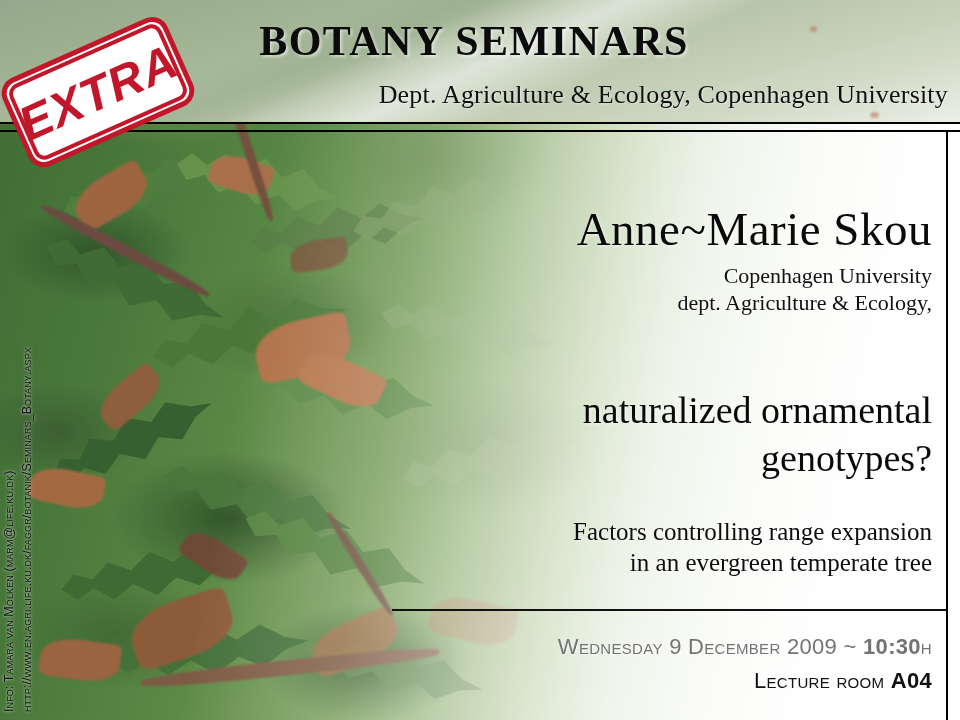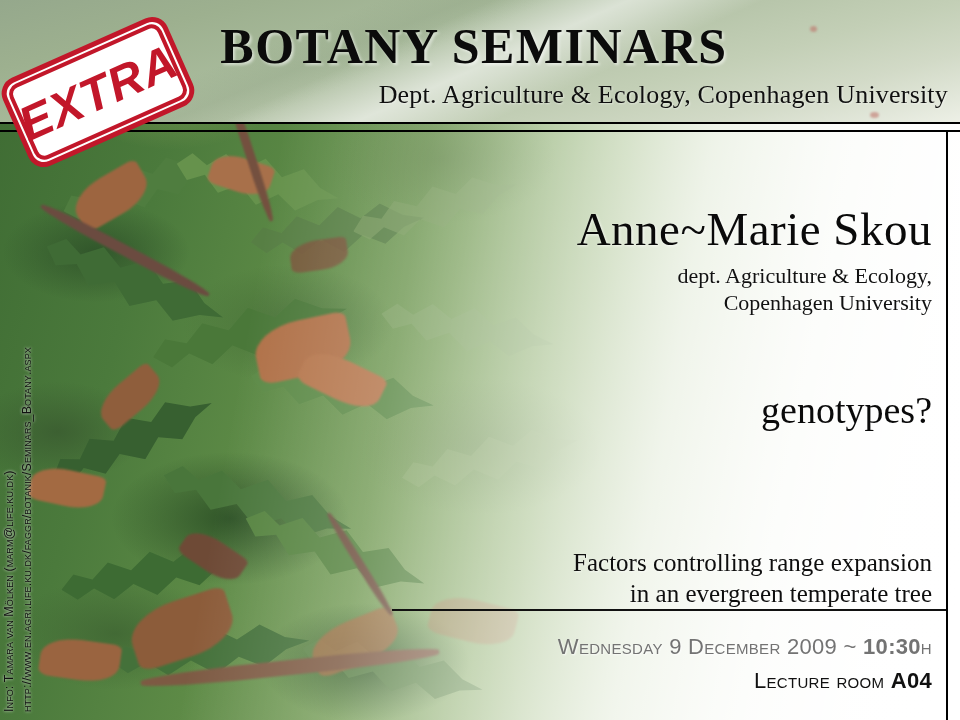--- a/index.html
+++ b/index.html
@@ -36,21 +36,21 @@
   
   .header{position:absolute;left:0;top:0;width:960px;height:122px;overflow:hidden;
     background:linear-gradient(165deg,#95a88c 0%,#9db08f 18%,#a9bb9c 38%,#b8c6ab 55%,#c3cfb6 68%,#d2dac7 82%,#e2e7da 93%,#edf0e6 100%);}
   .header-veins{position:absolute;inset:0;
     background:
       linear-gradient(-24deg, rgba(255,255,255,0) 38%, rgba(255,255,255,.42) 46%, rgba(255,255,255,.55) 49%, rgba(255,255,255,.35) 53%, rgba(255,255,255,0) 60%),
       linear-gradient(-22deg, rgba(120,140,110,0) 56%, rgba(120,140,110,.18) 63%, rgba(120,140,110,0) 70%);}
   .spot{position:absolute;border-radius:50%;background:rgba(190,110,100,.55);filter:blur(.8px);}
 
   h1.title{position:absolute;left:0;top:17px;width:948px;text-align:center;margin:0;
-    font-family:"Liberation Serif",serif;font-weight:700;font-size:50px;letter-spacing:1.5px;
+    font-family:"Liberation Serif",serif;font-weight:700;font-size:42px;letter-spacing:1.5px;
     color:#0b0b0b;text-shadow:2px 2px 3px rgba(255,255,255,.55);}
   .subtitle{position:absolute;left:0;top:80px;width:948px;text-align:right;
     font-family:"Liberation Serif",serif;font-size:26px;color:#101010;letter-spacing:.2px;
     text-shadow:1px 1px 2px rgba(255,255,255,.5);}
 
   .rule-top-a{position:absolute;left:0;top:122px;width:960px;height:2px;background:#000;}
   .rule-top-b{position:absolute;left:0;top:130px;width:960px;height:2px;background:#000;}
   .rule-right{position:absolute;left:946px;top:130px;width:2px;height:590px;background:#000;}
 
   
@@ -75,21 +75,21 @@
   .speaker{position:absolute;right:14px;top:62px;text-align:left;
     font-family:"Liberation Serif",serif;font-size:47px;color:#0a0a0a;letter-spacing:.5px;
     text-shadow:1px 1px 3px rgba(255,255,255,.75);white-space:nowrap;}
   .affil{position:absolute;right:14px;top:122px;text-align:right;
     font-family:"Liberation Serif",serif;font-size:22px;line-height:27px;color:#111;
     text-shadow:1px 1px 2px rgba(255,255,255,.7);}
 
   .talk-title{position:absolute;right:14px;top:246px;width:520px;text-align:right;
     font-family:"Liberation Serif",serif;font-size:38px;line-height:48px;color:#0a0a0a;
     text-shadow:1px 1px 3px rgba(255,255,255,.75);}
-  .talk-sub{position:absolute;right:14px;top:407px;width:520px;text-align:right;
+  .talk-sub{position:absolute;right:14px;top:376px;width:520px;text-align:right;
     font-family:"Liberation Serif",serif;font-size:25px;line-height:31px;color:#0e0e0e;
     text-shadow:1px 1px 2px rgba(255,255,255,.7);}
 
   .rule-mid{position:absolute;left:12px;top:469px;width:554px;height:2px;background:#111;}
 
   .when{position:absolute;right:14px;top:494px;text-align:right;
     font-family:"Liberation Sans",sans-serif;font-size:22px;color:#737373;font-variant:small-caps;
     letter-spacing:.3px;text-shadow:1px 1px 2px rgba(255,255,255,.8);}
   .when b{font-weight:700;font-variant:normal;}
   .where{position:absolute;right:14px;top:528px;text-align:right;
@@ -163,25 +163,26 @@
   <div class="sidebar">
     <div class="vline info">Info: Tamara van Mölken (marm@life.ku.dk)</div>
     <div class="vline url">http://www.en.agri.life.ku.dk/faggr/botanik/Seminars_Botany.aspx</div>
   </div>
 
   <div class="content">
 
     <div class="speaker">Anne~Marie Skou</div>
 
     <div class="affil">
+      <div>Copenhagen University</div>
       <div>dept. Agriculture &amp; Ecology,</div>
-      <div>Copenhagen University</div>
     </div>
 
     <div class="talk-title">
+      <div>naturalized ornamental</div>
       <div>genotypes?</div>
     </div>
 
     <div class="talk-sub">
       <div>Factors controlling range expansion</div>
       <div>in an evergreen temperate tree</div>
     </div>
 
     <div class="rule-mid"></div>
 

